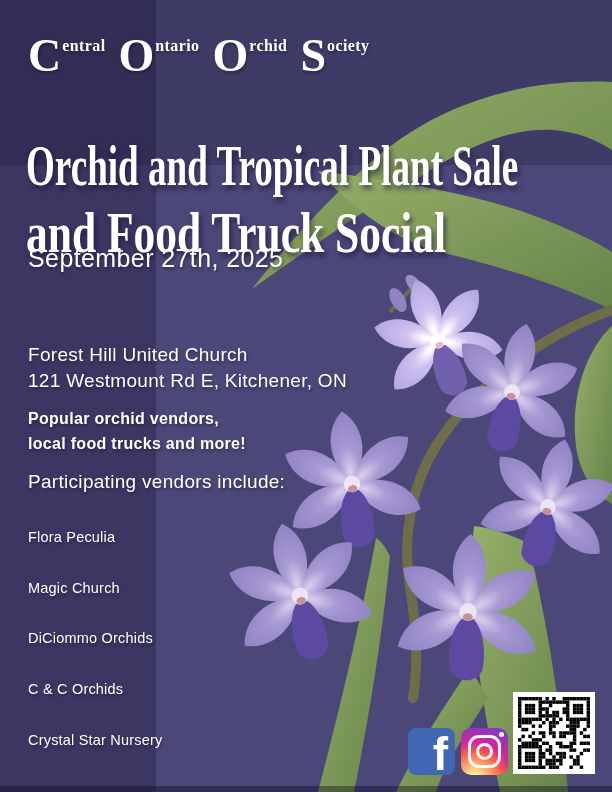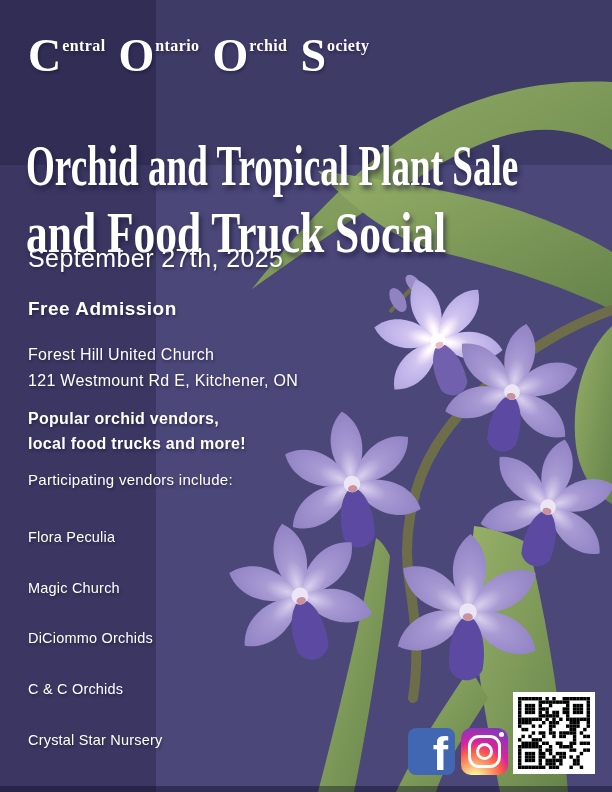--- a/index.html
+++ b/index.html
@@ -20,23 +20,23 @@
   .org{top:38px;display:flex;align-items:flex-start;}
   .org-part{display:inline-flex;align-items:flex-start;margin-right:13px;}
   .org-big{font-family:"Liberation Serif",serif;font-weight:700;font-size:46px;line-height:.78;}
   .org-small{font-family:"Liberation Serif",serif;font-weight:700;font-size:16px;line-height:1;margin-left:1px;letter-spacing:.4px;}
   .title{left:26px;font-family:"Liberation Serif",serif;font-weight:700;font-size:58px;line-height:1;
          transform-origin:left top;text-shadow:3px 4px 6px rgba(22,17,50,.6);}
   .title.l1{top:98px;transform:scaleX(.64);}
   .title.l2{top:165px;transform:scaleX(.75);}
   .datetime{top:245px;font-size:25px;line-height:27px;letter-spacing:.4px;}
   .free{top:298px;font-size:19px;font-weight:700;letter-spacing:.5px;}
-  .venue{top:342px;font-size:16px;line-height:25.5px;letter-spacing:.3px;}
+  .venue{top:342px;font-size:19px;line-height:25.5px;letter-spacing:.3px;}
   .highlight{top:406px;font-size:16px;font-weight:700;line-height:25px;letter-spacing:.3px;}
-  .vheading{top:471px;font-size:15px;letter-spacing:.3px;}
+  .vheading{top:471px;font-size:19px;letter-spacing:.3px;}
   .vlist{top:495px;margin:0;padding:0;list-style:none;font-size:14.5px;line-height:16.9px;letter-spacing:.2px;}
   
   .fb{position:absolute;left:408px;top:728px;width:47px;height:47px;border-radius:8px;
       background:#4267B2;overflow:hidden;}
   .fb span{position:absolute;right:7px;top:3px;font-weight:700;font-size:46px;line-height:1;color:#fff;
       font-family:"Liberation Sans",sans-serif;}
   .ig{position:absolute;left:461px;top:728px;width:47px;height:47px;border-radius:10px;
       background:radial-gradient(circle at 30% 107%,#fdf497 0%,#fdf497 6%,#fd5949 45%,#d6249f 60%,#7b3bbd 90%);}
   .ig .cam{position:absolute;inset:7px;border:3px solid #fff;border-radius:11px;}
   .ig .lens{position:absolute;left:50%;top:50%;width:17px;height:17px;margin:-8.5px 0 0 -8.5px;
@@ -119,21 +119,20 @@
       <span class="org-big">S</span>
       <span class="org-small">ociety</span>
     </span>
   </header>
 
   <h1 class="txt title l1">Orchid and Tropical Plant Sale</h1>
   <h1 class="txt title l2">and Food Truck Social</h1>
 
   <div class="txt datetime"><span>September 27th, 2025</span><br></div>
 
-  <div class="txt free">Free Admission</div>
 
   <div class="txt venue"><span>Forest Hill United Church</span><br><span>121 Westmount Rd E, Kitchener, ON</span></div>
 
   <div class="txt highlight"><span>Popular orchid vendors,</span><br><span>local food trucks and more!</span></div>
 
   <div class="txt vheading">Participating vendors include:</div>
   <ul class="txt vlist">
     <li>Flora Peculia</li>
     <li>Magic Church</li>
     <li>DiCiommo Orchids</li>

